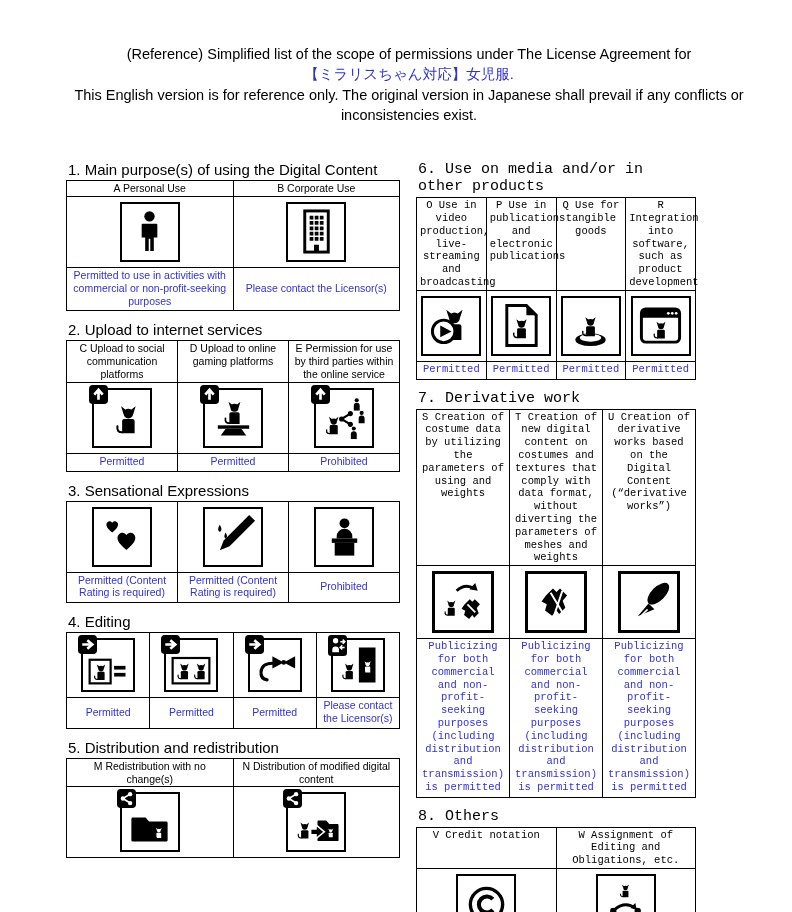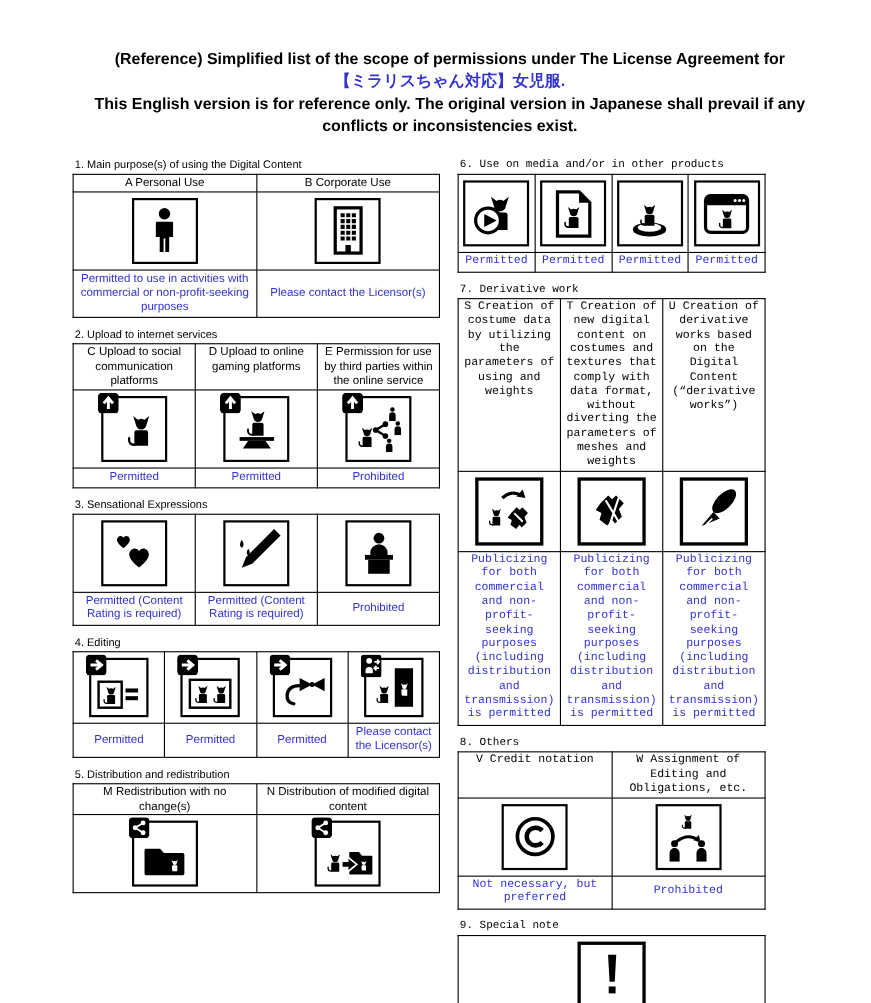--- a/index.html
+++ b/index.html
@@ -1,28 +1,28 @@
 <!DOCTYPE html>
 <html><head>
 <meta charset="utf-8">
 <style>
   :root{ --blue:#3232cf; --ink:#000; }
   html,body{margin:0;padding:0;background:#fff;}
   body{width:792px;height:912px;overflow:hidden;color:var(--ink);
        font-family:"Liberation Sans",sans-serif;}
   .page{padding:44px 40px 0 66px;}
-  .titleblock{text-align:center;font-weight:bold;font-size:14.5px;line-height:1.4;
-              max-width:680px;margin:0 auto 20px auto;}
+  .titleblock{text-align:center;font-weight:normal;font-size:14.5px;line-height:1.4;
+              max-width:680px;margin:0 auto 36px auto;}
   .product{color:var(--blue);}
   .columns{display:flex;gap:16px;align-items:flex-start;}
   .col{display:flex;flex-direction:column;}
   .col-left{width:334px;}
   .col-right{width:280px;font-family:Liberation Mono, monospace;}
   .sec{margin-bottom:10px;}
-  .h{font-size:10px;margin:0 0 2px 2px;}
+  .h{font-size:15px;margin:0 0 2px 2px;}
   table.tbl{border-collapse:collapse;width:100%;table-layout:fixed;
             border:1.6px solid #000;}
   .tbl td{border:1.2px solid #000;text-align:center;font-size:10.5px;
           line-height:1.22;padding:1px 3px;}
   td.lbl{vertical-align:top;margin-top:12px;}
   td.ico{padding:5px 2px;}
   td.status{color:var(--blue);vertical-align:middle;padding-bottom:3px;}
   .pictbox{position:relative;display:inline-flex;align-items:center;justify-content:center;
            width:56px;height:56px;border:2.5px solid #000;background:#fff;}
   .pictbox .glyph{width:47px;height:47px;display:block;}
@@ -407,20 +407,26 @@
       </section>
 
     </div>
 
     <div class="col col-right">
 
       <section class="sec">
         <div class="h">6. Use on media and/or in other products</div>
         <table class="tbl">
           <tbody>
+              <tr>
+            <td class="lbl">O Use in video production, live-streaming and broadcasting</td>
+            <td class="lbl">P Use in publications and electronic publications</td>
+            <td class="lbl">Q Use for tangible goods</td>
+            <td class="lbl">R Integration into software, such as product development</td>
+          </tr>
           <tr>
             <td class="ico"><span class="pictbox">
                     <svg class="glyph">
                       <use href="#ic-video"></use>
                     </svg>
                   </span></td>
             <td class="ico"><span class="pictbox">
                     <svg class="glyph">
                       <use href="#ic-publication"></use>
                     </svg>

